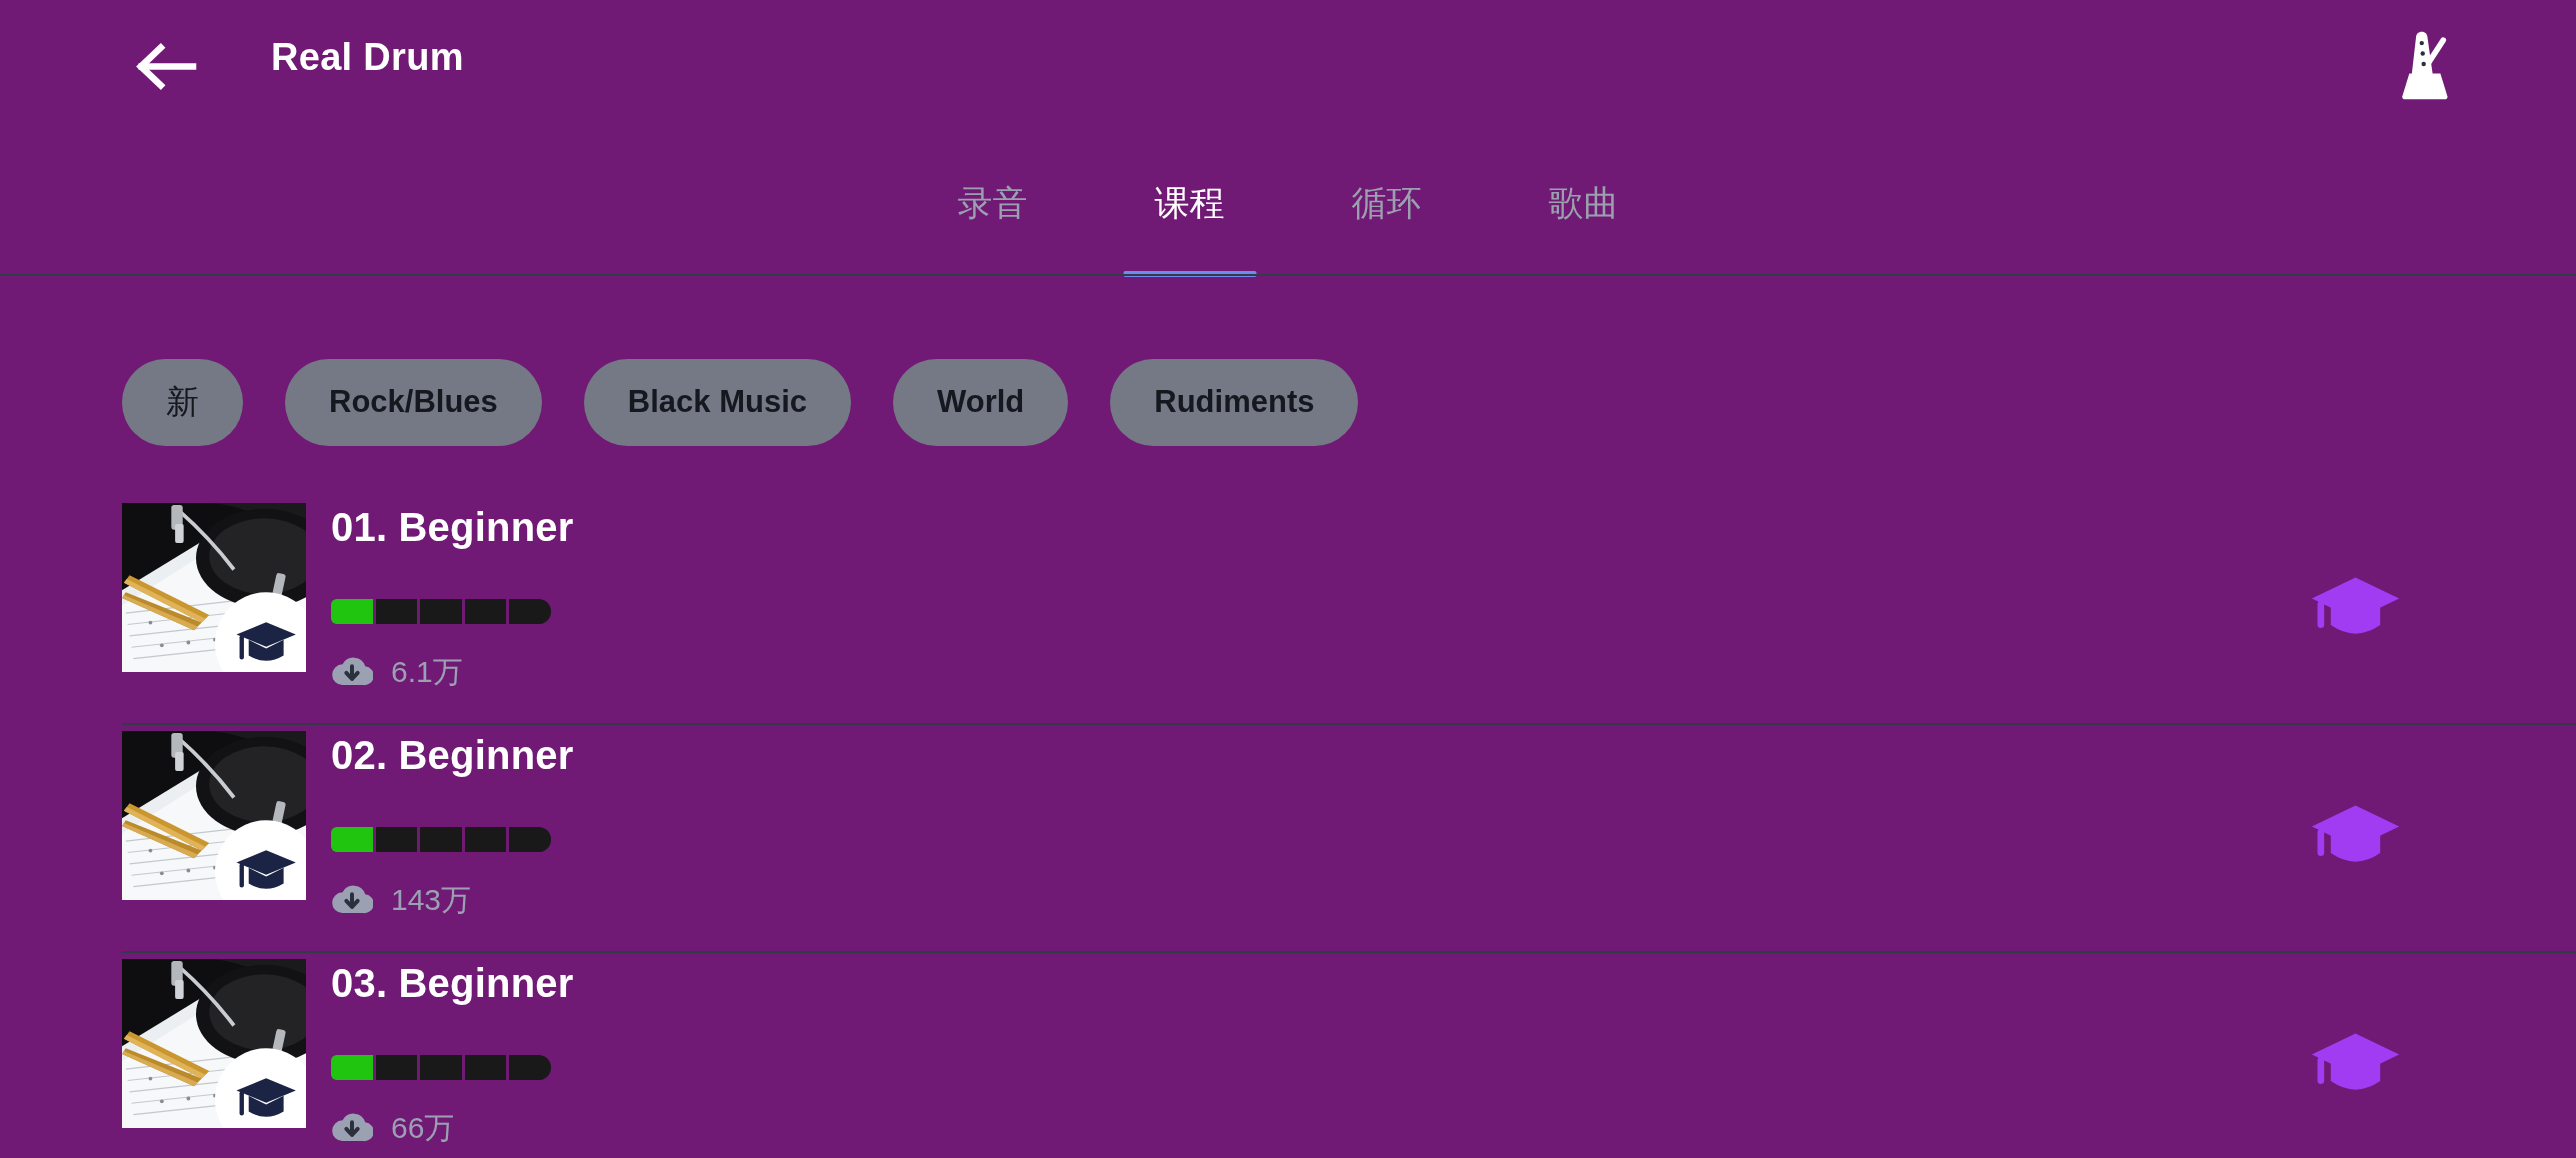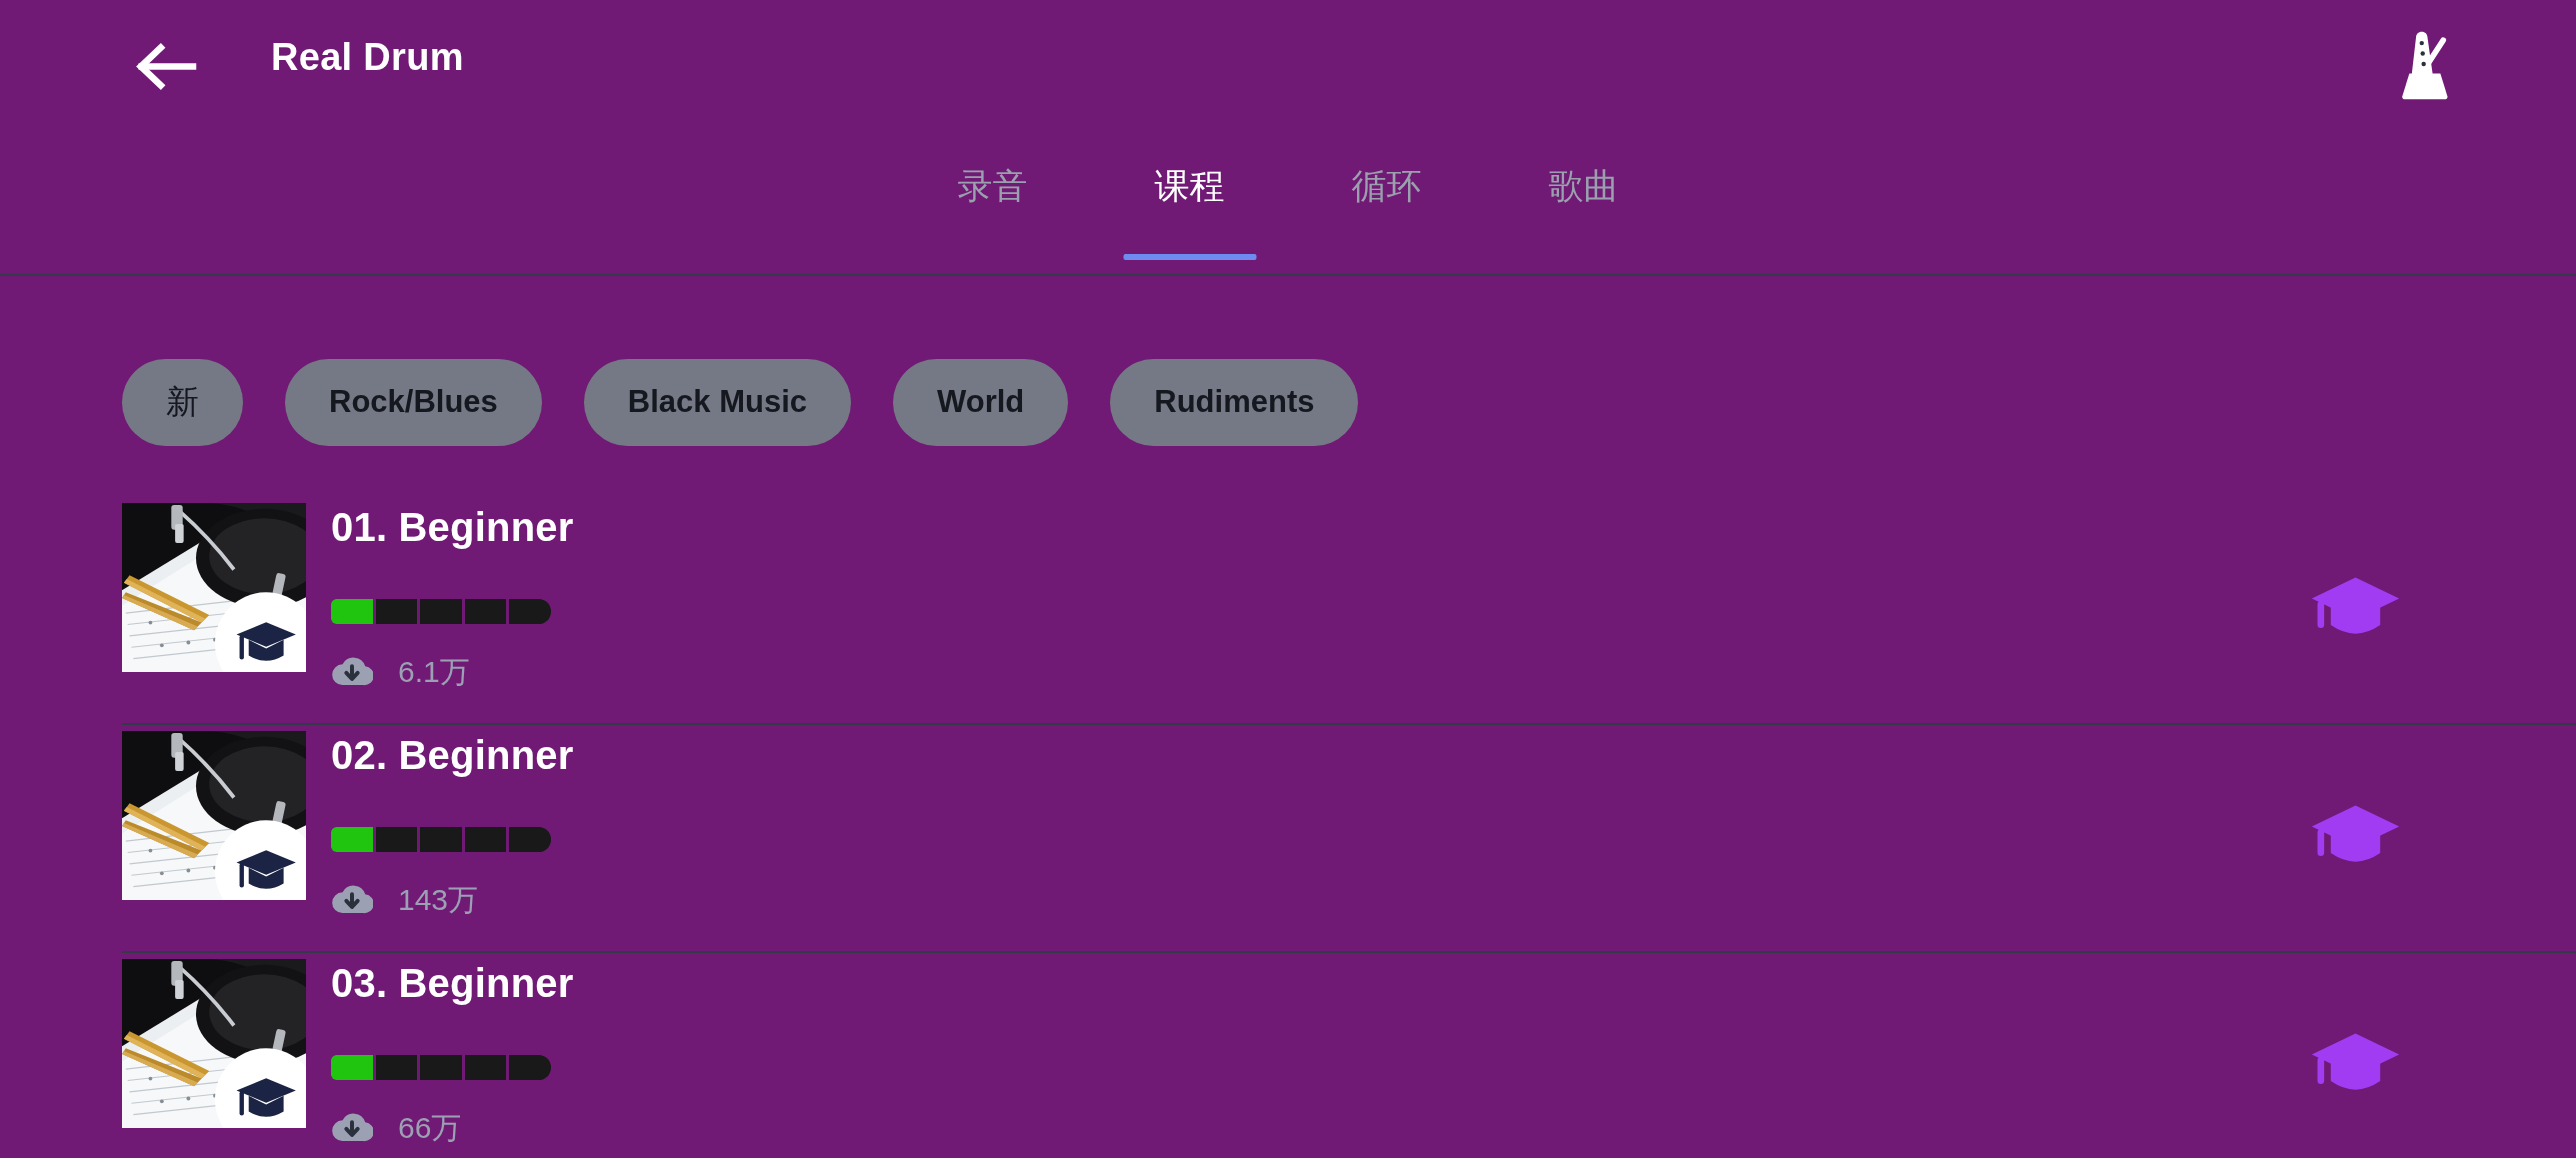--- a/index.html
+++ b/index.html
@@ -68,21 +68,21 @@
     top: 152px; left: 0;
     width: 2576px;
     height: 122px;
     display: flex;
     justify-content: center;
     align-items: flex-start;
   }
   .tab {
     position: relative;
     padding: 13.3px 0 0 0;
-    margin: 0 49px;
+    margin: 17px 49px;
     font-size: 35px;
     color: #9ba0ae;
     cursor: pointer;
     min-width: 99px;
     text-align: center;
     line-height: 1.2;
   }
   .tab.active { color: #ffffff; }
   .tab.active::after {
     content: "";
@@ -192,21 +192,21 @@
   .seg.filled { background: #20c510; }
   .seg:first-child { border-top-left-radius: 5.7px; border-bottom-left-radius: 5.7px; }
   .seg:last-child { border-top-right-radius: 12.3px; border-bottom-right-radius: 12.3px; }
 
   .downloads {
     position: absolute;
     left: 331px;
     top: 158px;
     display: flex;
     align-items: center;
-    gap: 25px;
+    gap: 18px;
   }
   .dl-count {
     font-size: 30px;
     color: #9ba0b3;
     white-space: nowrap;
     line-height: 1;
   }
   .row-cap {
     position: absolute;
     right: 171px;

